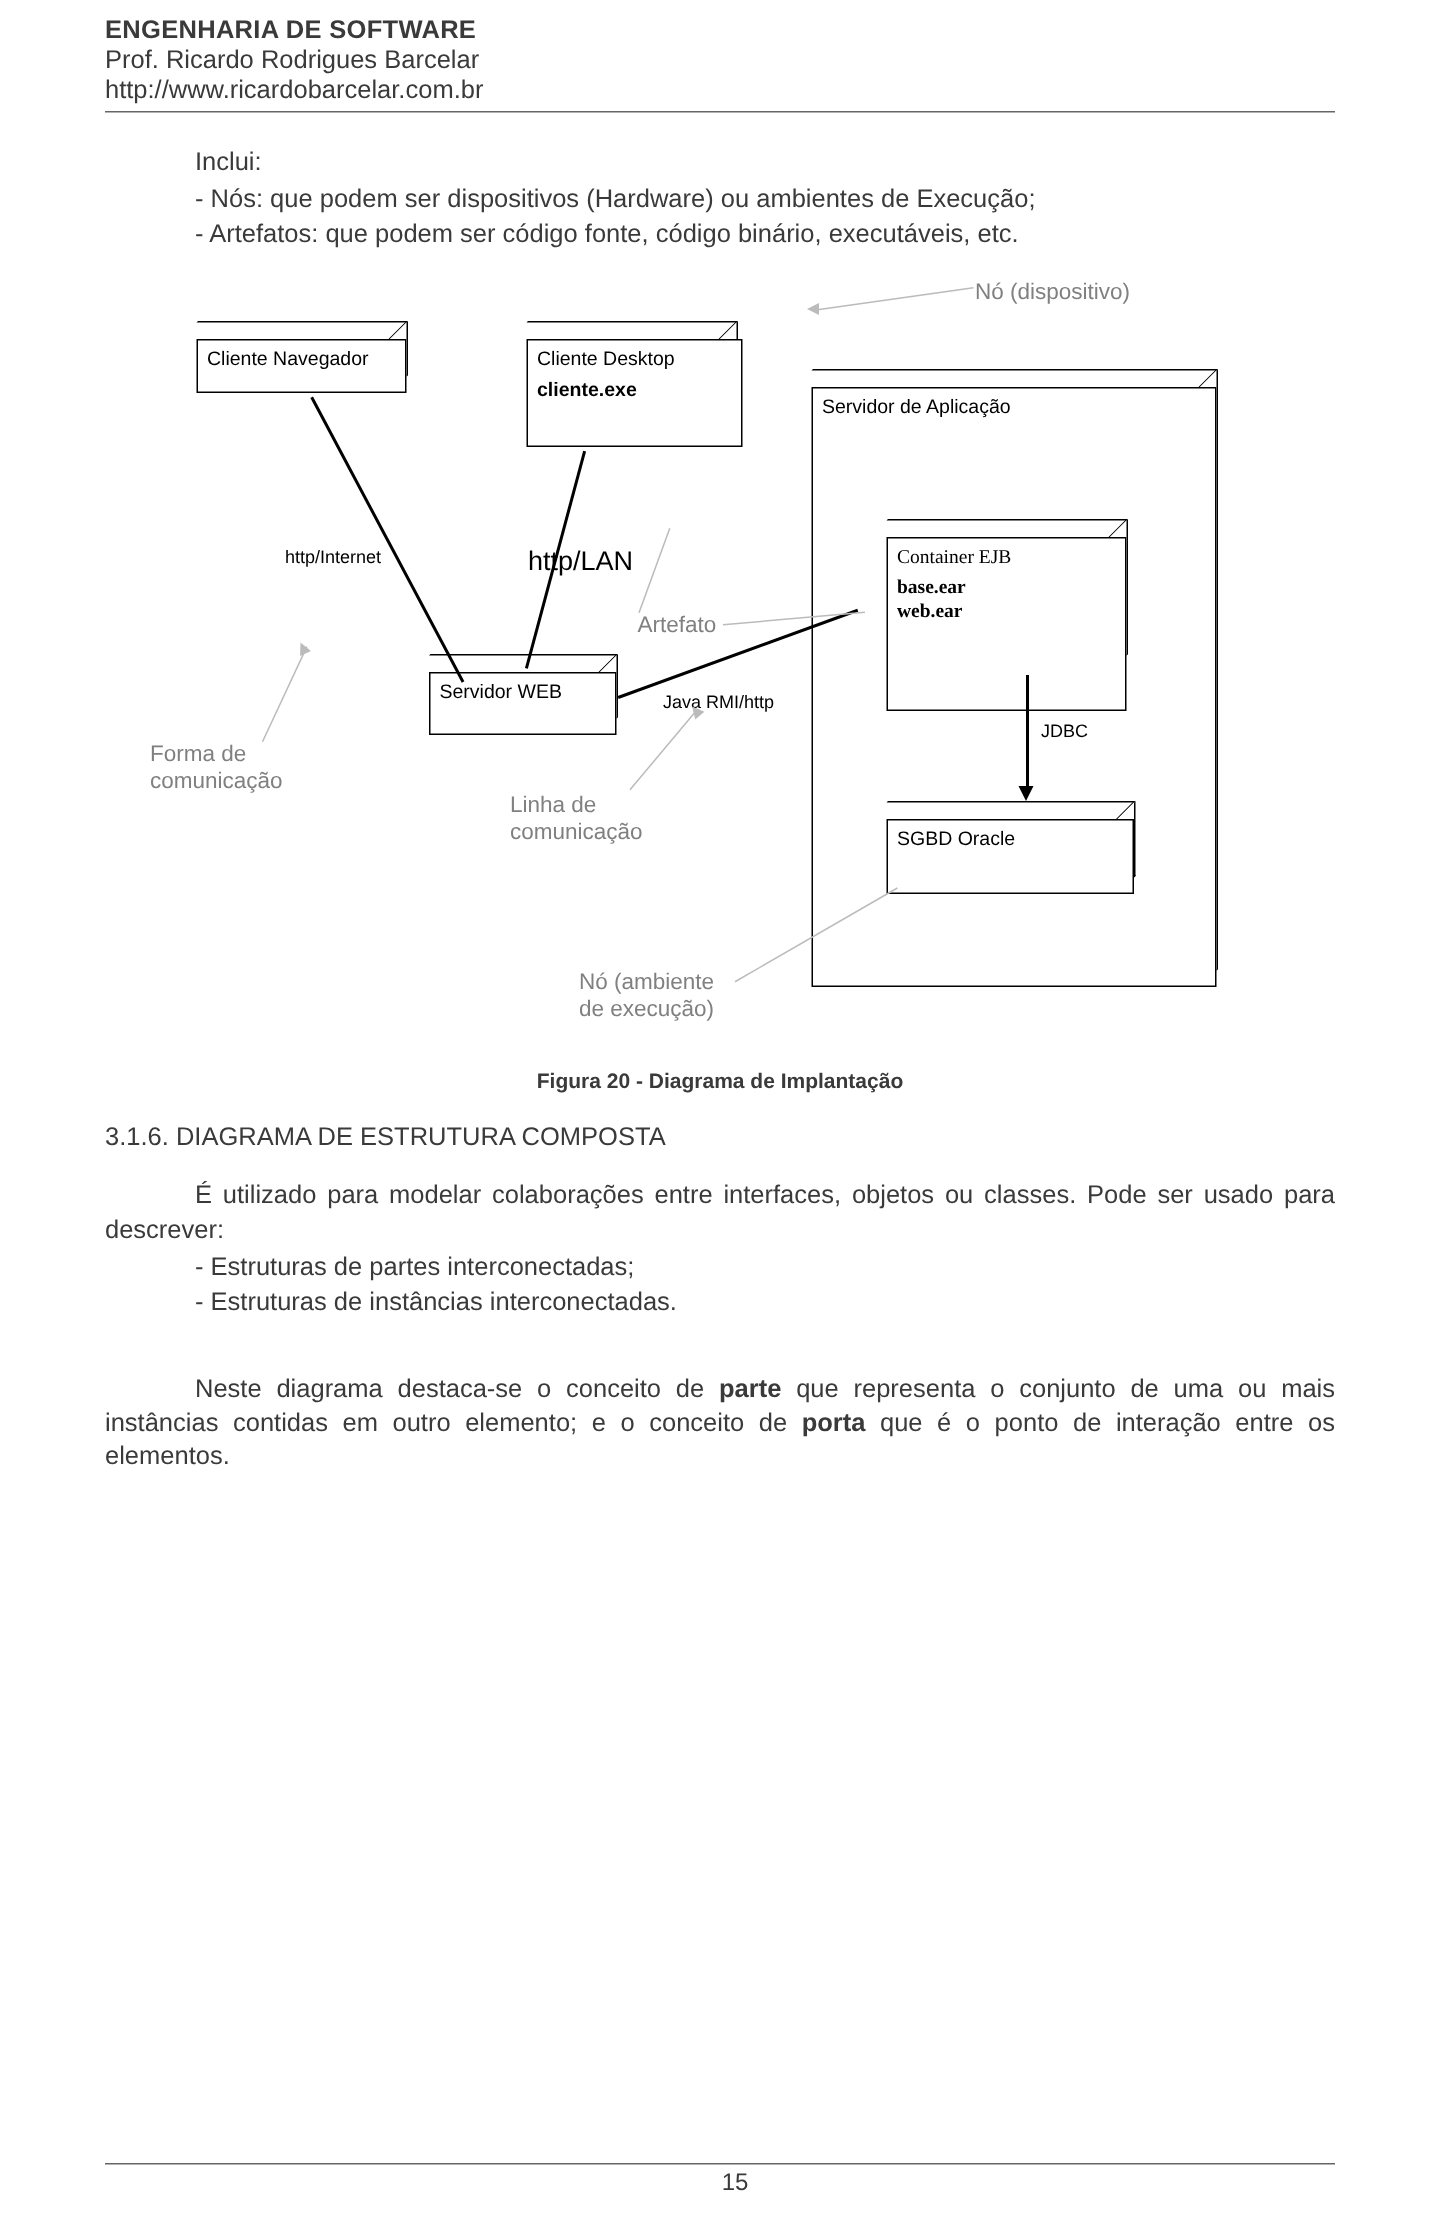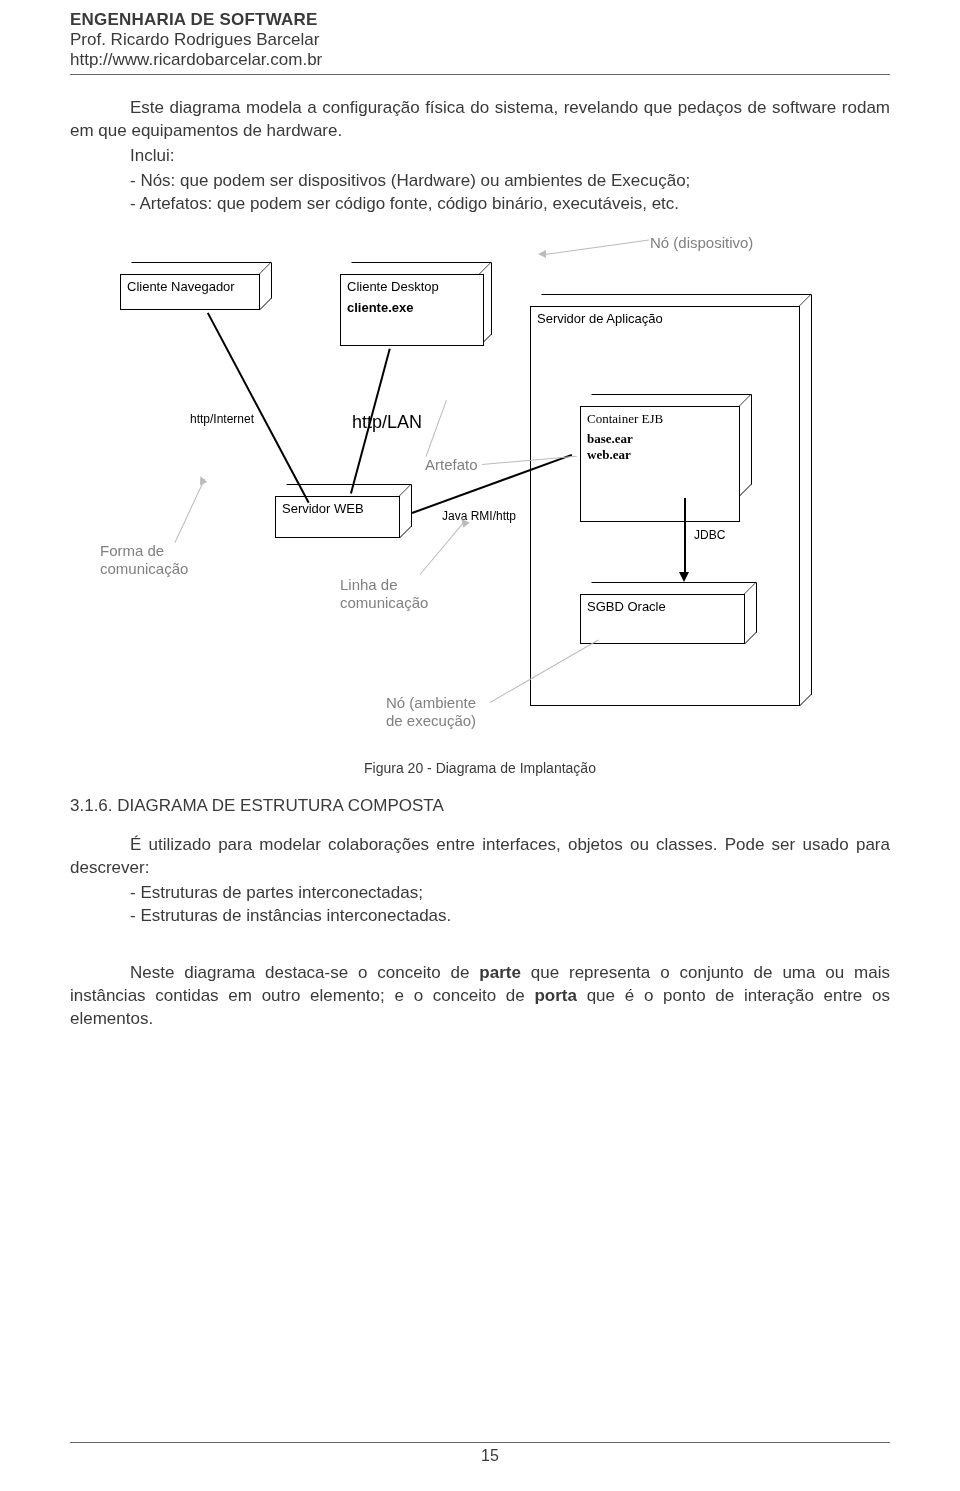--- a/index.html
+++ b/index.html
@@ -29,41 +29,41 @@
     font-size: 17px;
     line-height: 1.35;
     text-align: justify;
     margin-bottom: 2px;
   }
   .indent-first { text-indent: 60px; }
   .bullet-line { font-size: 17px; line-height: 1.35; text-indent: 60px; margin: 0; }
   .fig-caption {
     text-align: center;
     font-size: 14px;
-    font-weight: normal;
+    font-weight: bold;
     margin-top: 6px;
     margin-bottom: 20px;
   }
   .spacer-m { height: 18px; }
 
   
   .figure-wrap { width: 780px; margin: 18px auto 0 auto; }
   .figure {
     position: relative;
     width: 780px;
     height: 520px;
     font-family: Arial, Helvetica, sans-serif;
     color: #000;
   }
   .cube {
     position: absolute;
   }
   .cube .front {
     position: absolute;
-    left: 0; top: 12px;
+    left: 11px; top: 12px;
     border: 1.5px solid #000;
     background: #fff;
     box-sizing: border-box;
     padding: 4px 6px;
     font-size: 13px;
   }
   .cube .top {
     position: absolute;
     left: 0; top: 0;
     height: 12px;
@@ -143,21 +143,20 @@
 
 <div class="page">
 
   <div class="header-block">
     <div class="hdr-line1">ENGENHARIA DE SOFTWARE</div>
     <div class="hdr-line2">Prof. Ricardo Rodrigues Barcelar</div>
     <div class="hdr-line3">http://www.ricardobarcelar.com.br</div>
   </div>
 
 
-  <p class="para indent-first">Este diagrama modela a configuração física do sistema, revelando que pedaços de software rodam em que equipamentos de hardware.</p>
   <p class="para indent-first" style="margin-top:0">Inclui:</p>
   <p class="bullet-line">- Nós: que podem ser dispositivos (Hardware) ou ambientes de Execução;</p>
   <p class="bullet-line">- Artefatos: que podem ser código fonte, código binário, executáveis, etc.</p>
 
   <div class="figure-wrap">
     <div class="figure">
 
       <div class="lbl annot" style="left:560px; top:0px;">Nó (dispositivo)</div>
       <div class="annot-line" style="left:455px; top:20px; width:105px; transform:rotate(-8deg);"></div>
       <div class="annot-arrow" style="left:448px; top:16px;"></div>

